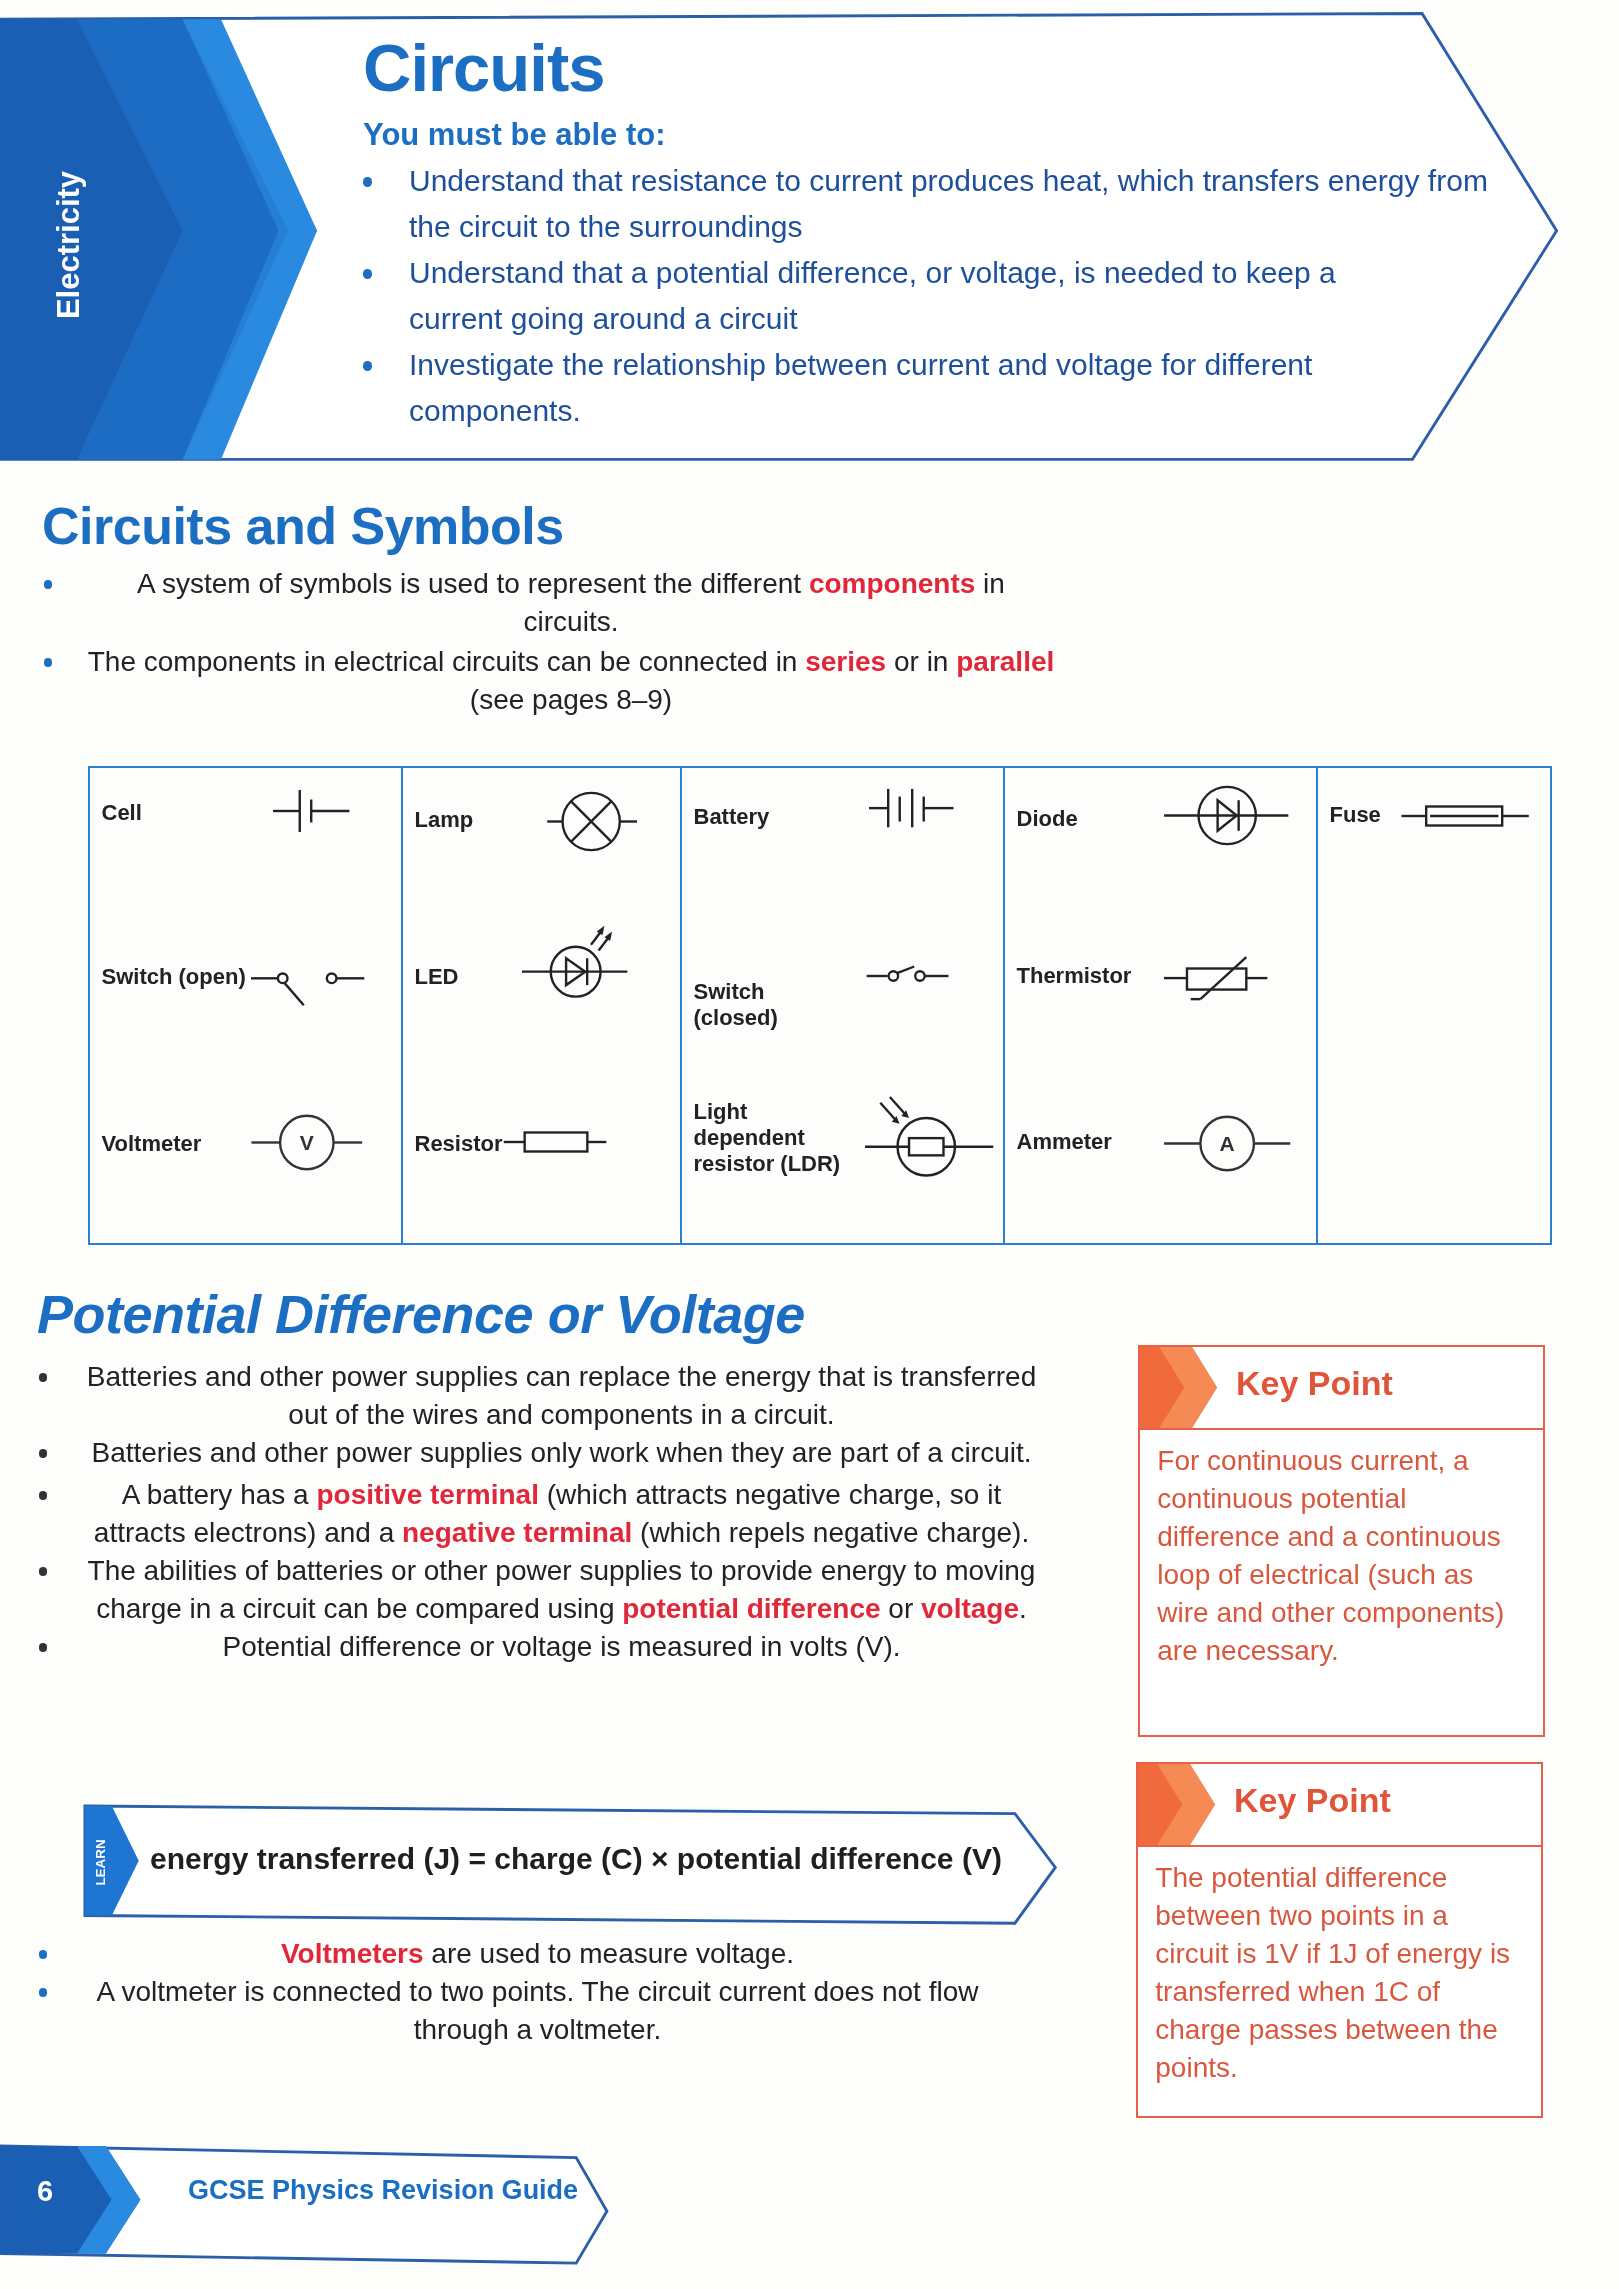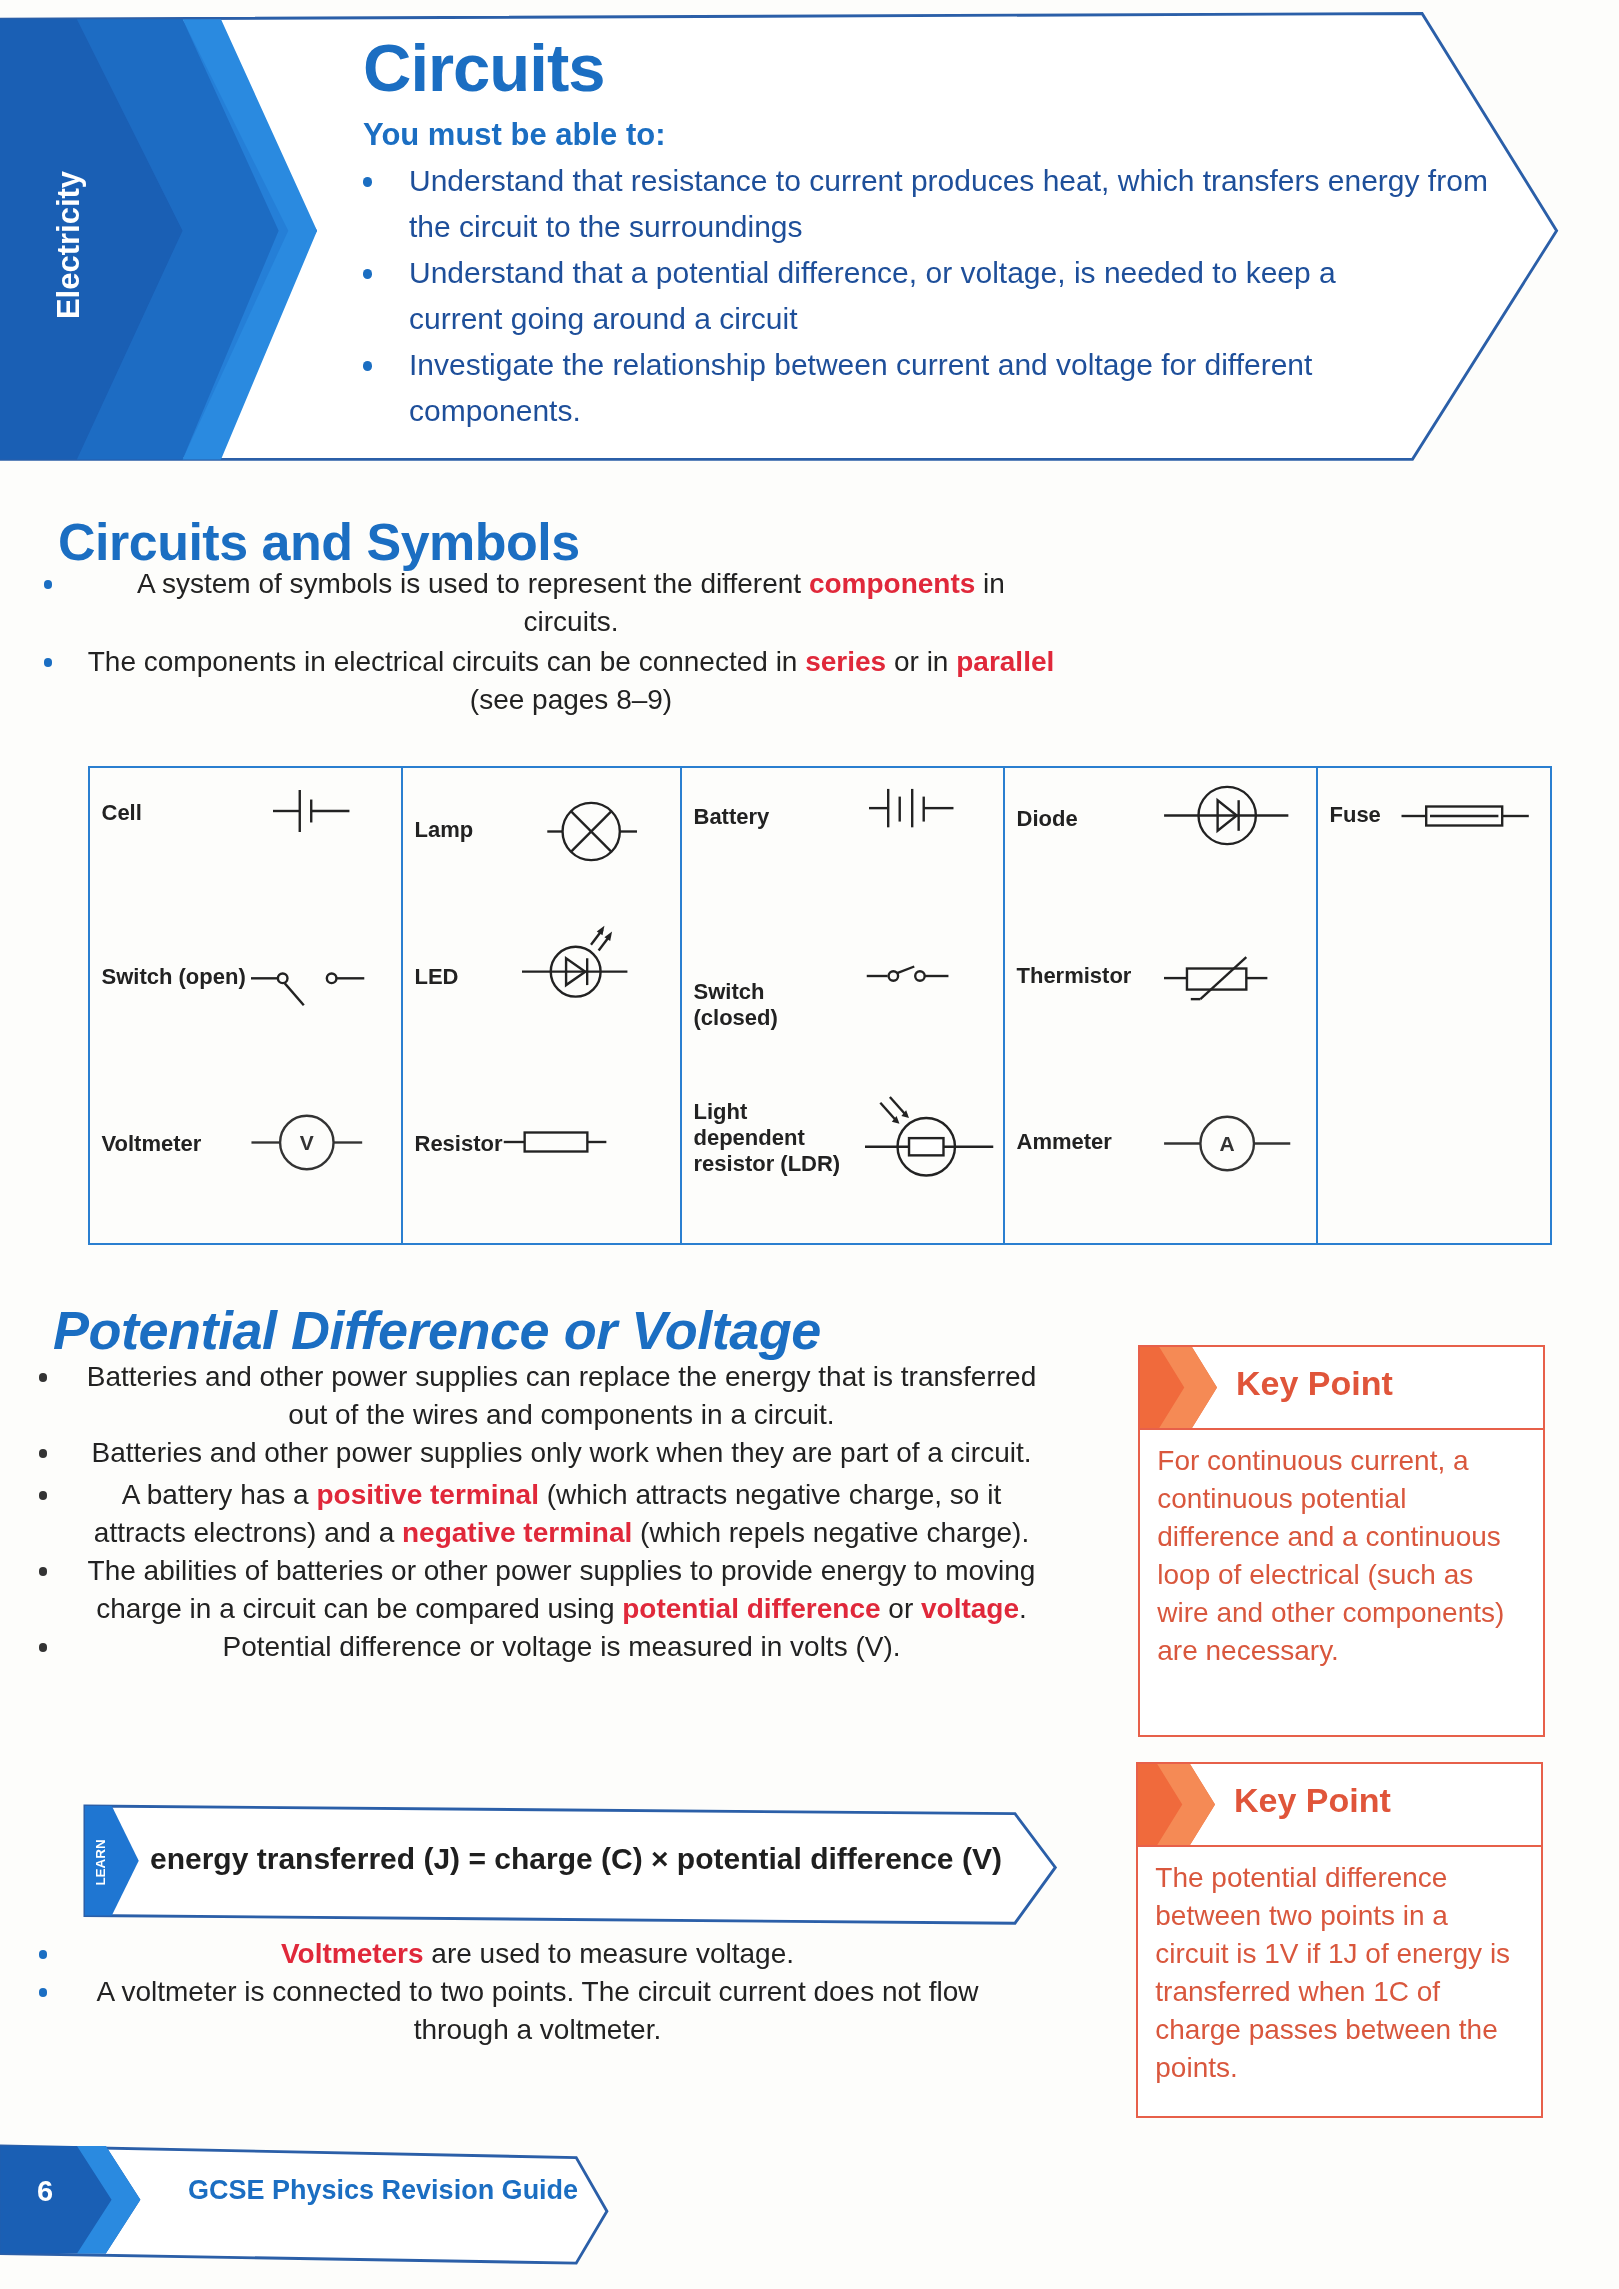--- a/index.html
+++ b/index.html
@@ -31,21 +31,21 @@
     position:absolute; left:355px; top:158px; width:1153px; margin:0; padding:0; list-style:none;
   }
   .objectives li {
     position:relative; padding-left:54px; font-size:30px; line-height:46px; color:#1e4f9a;
   }
   .objectives li::before {
     content:""; position:absolute; left:7.7px; top:19px; width:9.6px; height:9.6px; border-radius:50%; background:#1b6ec2;
   }
 
   h2.section {
-    position:absolute; margin:16px; font-weight:bold; color:#1b6ec2; letter-spacing:-0.5px;text-align:center;
+    position:absolute; margin:0; font-weight:bold; color:#1b6ec2; letter-spacing:-0.5px;text-align:center;
   }
   .bullets { position:absolute; margin:0; padding:0; list-style:none;text-align:center; }
   .bullets li {
     position:relative; padding-left:48px; font-size:28px; line-height:38px; color:#222;
   }
   .bullets li::before {
     content:""; position:absolute; left:5.8px; top:15.4px; width:8.6px; height:8.6px; border-radius:50%; background:#1b6ec2;
   }
   .bullets.dark li::before { background:#333; }
   .hl { color:#e0283a; font-weight:bold; }
@@ -161,21 +161,21 @@
               <circle cx="58" cy="33" r="28"></circle>
               <line x1="86" y1="33" x2="116" y2="33"></line>
             </g>
             <text x="58" y="41" text-anchor="middle" font-size="22" font-weight="bold" fill="#333" font-family="Liberation Sans, sans-serif">V</text>
           </svg>
       </div>
     </div>
   </div>
 
   <div class="sym-col">
-    <div class="sym-cell" style="top:36px">
+    <div class="sym-cell" style="top:26px">
       <div class="sym-label" style="top:13.4px">Lamp</div>
       <div class="sym-icon" style="left:144px; top:-3.8px">
         <svg width="96" height="63" viewBox="0 0 100 66">
             <g stroke="#222" stroke-width="2.5" fill="none">
               <line x1="0" y1="33" x2="16" y2="33"></line>
               <circle cx="46" cy="33" r="30"></circle>
               <line x1="25" y1="12" x2="67" y2="54"></line>
               <line x1="67" y1="12" x2="25" y2="54"></line>
               <line x1="76" y1="33" x2="94" y2="33"></line>
             </g>

